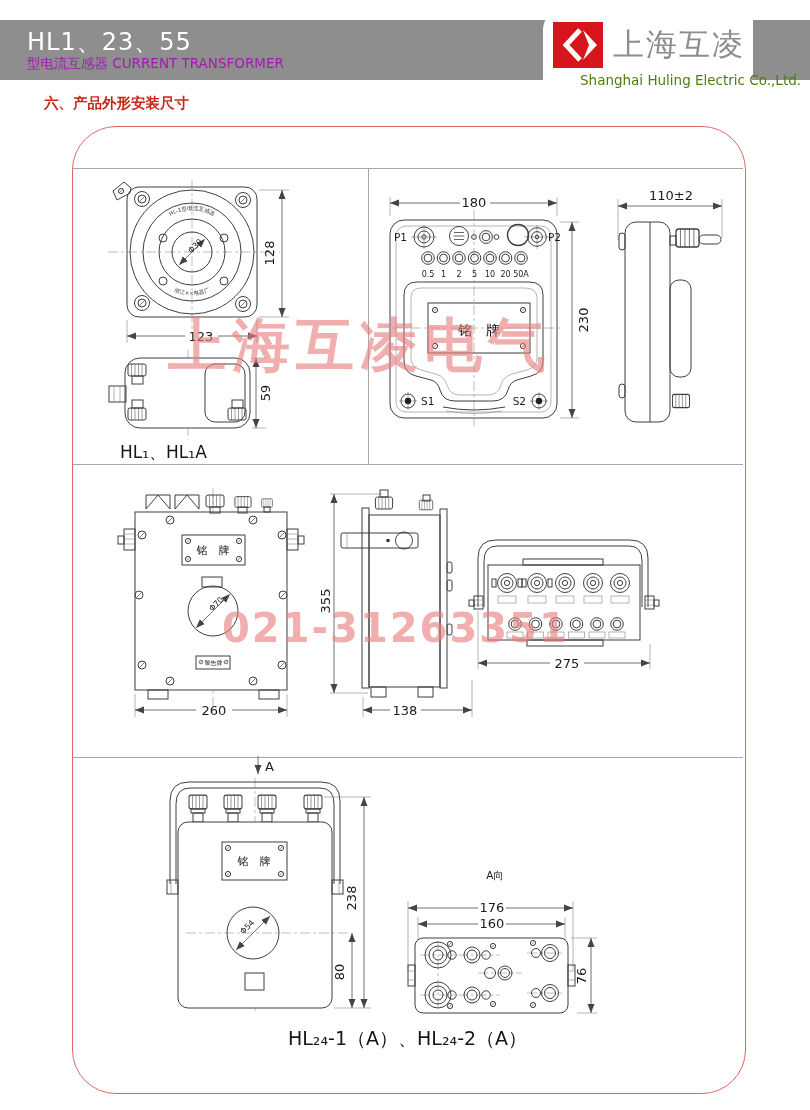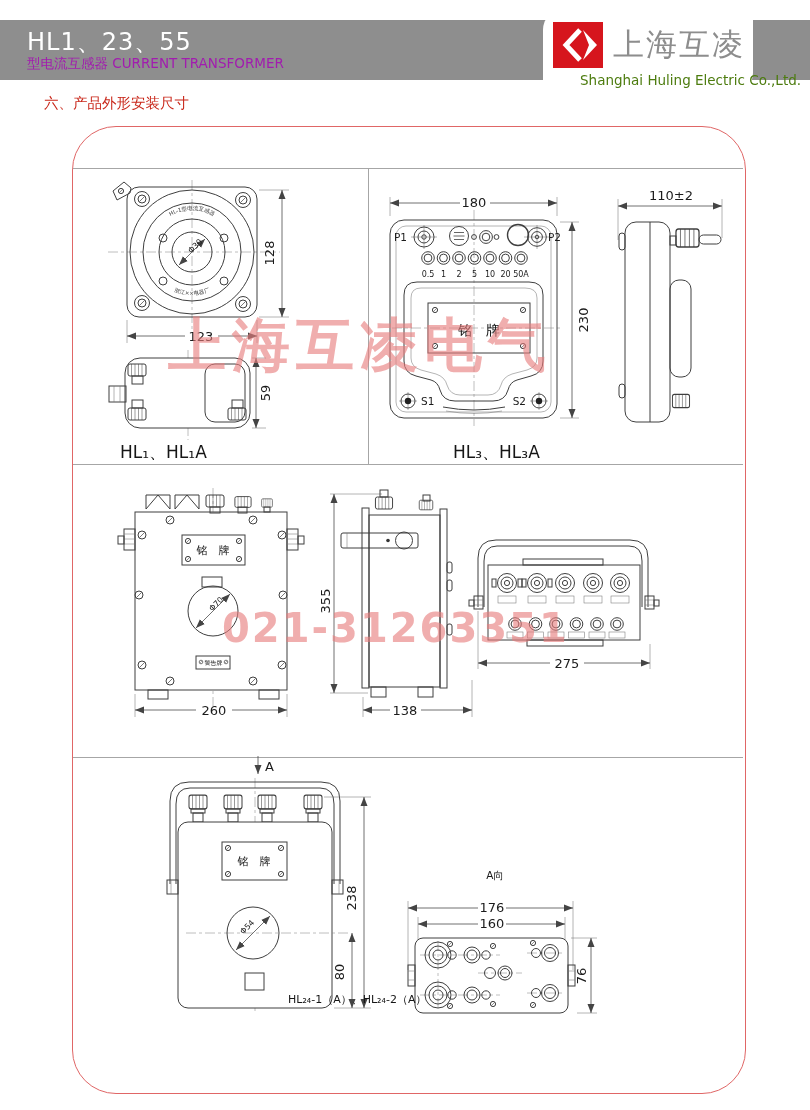--- a/index.html
+++ b/index.html
@@ -7,21 +7,21 @@
         font-family:"DejaVu Sans",sans-serif;}
   
   .band{position:absolute;left:0;top:20px;width:810px;height:60px;background:var(--band);}
   .hd-model{position:absolute;left:27px;top:26px;font-size:24px;color:#fff;letter-spacing:1px;}
   .hd-sub{position:absolute;left:27px;top:55px;font-size:13.5px;color:#a21caf;}
   .logo-panel{position:absolute;left:543px;top:8px;width:210px;height:87px;background:#fff;
               border-radius:22px 0 22px 0;}
   .logo-mark{position:absolute;left:10px;top:14px;width:50px;height:46px;background:var(--logo-red);}
   .logo-cn{position:absolute;left:70px;top:16px;font-size:31px;color:#8d8d8d;letter-spacing:2px;white-space:nowrap;}
   .logo-en{position:absolute;left:5px;top:64px;font-size:13.5px;color:#4d7c0f;white-space:nowrap;margin-left:32px;}
-  .sec-title{position:absolute;left:44px;top:94px;font-size:14.5px;font-weight:normal;color:var(--accent);}
+  .sec-title{position:absolute;left:44px;top:94px;font-size:14.5px;font-weight:bold;color:var(--accent);}
   
   .frame{position:absolute;left:72px;top:126px;width:672px;height:966px;
          border:1.6px solid var(--border);border-radius:44px;background:transparent;}
   .rule{position:absolute;background:#a6a6a6;}
   
   svg.draw{position:absolute;display:block;overflow:visible;z-index:2;}
   .ln{stroke:var(--ink);fill:none;stroke-width:1;}
   .lnf{stroke:var(--ink);fill:#fff;stroke-width:1;}
   .thin{stroke:#787878;fill:none;stroke-width:.55;}
   .dim{stroke:#4c4c4c;fill:none;stroke-width:.8;}
@@ -238,21 +238,20 @@
       <circle cx="408" cy="401" r="3.2" fill="#222"></circle>
     <text class="dts" x="421" y="405">S1</text>
     <line class="thin" x1="530" y1="401" x2="548" y2="401"></line>
       <line class="thin" x1="539" y1="392" x2="539" y2="410"></line>
     <circle class="ln" cx="539" cy="401" r="7"></circle>
       <circle cx="539" cy="401" r="3.2" fill="#222"></circle>
     <text class="dts" x="526" y="405" text-anchor="end">S2</text>
     <path class="ln" d="M 443,407 Q 474,413 505,407"></path>
     <path class="thin" d="M 446,411 Q 474,416 502,411"></path>
   </svg>
-  <div class="dlabel" style="left:453px;top:441px;width:200px">HL₃、HL₃A</div>
 
   <svg class="draw" style="left:605px;top:185px" width="140" height="250" viewBox="605 185 140 250">
     <text class="dt" x="671" y="200" text-anchor="middle">110±2</text>
     <line class="dim" x1="618" y1="206" x2="722" y2="206" marker-start="url(#mA)" marker-end="url(#mA)"></line>
     <line class="thin" x1="618" y1="199" x2="618" y2="240"></line>
     <line class="thin" x1="722" y1="199" x2="722" y2="238"></line>
     <rect class="ln" x="625" y="222" width="45" height="200" rx="11"></rect>
     <line class="ln" x1="650" y1="222" x2="650" y2="422"></line>
     <rect class="ln" x="619" y="233" width="6" height="17" rx="3"></rect>
     <rect class="ln" x="619" y="384" width="6" height="14" rx="3"></rect>
@@ -509,18 +508,18 @@
         <circle cx="550" cy="993" r="8.5"></circle>
         <circle cx="550" cy="993" r="5.5"></circle>
       <use href="#scrS" x="450" y="944"></use>
         <use href="#scrS" x="493" y="946"></use>
         <use href="#scrS" x="533" y="943"></use>
       <use href="#scrS" x="450" y="1006"></use>
         <use href="#scrS" x="493" y="1004"></use>
         <use href="#scrS" x="533" y="1005"></use>
     </g>
   </svg>
-  <div class="dlabel" style="left:288px;top:992px;width:235px;font-size:11px">HL₂₄-1（A）、HL₂₄-2（A）</div>
+  <div class="dlabel" style="left:288px;top:1026px;width:235px;font-size:19px">HL₂₄-1（A）、HL₂₄-2（A）</div>
 
   <div class="wm wm1">上海互凌电气</div>
   <div class="wm wm2">021-31263351</div>
 
 </div>
 
 </body></html>

